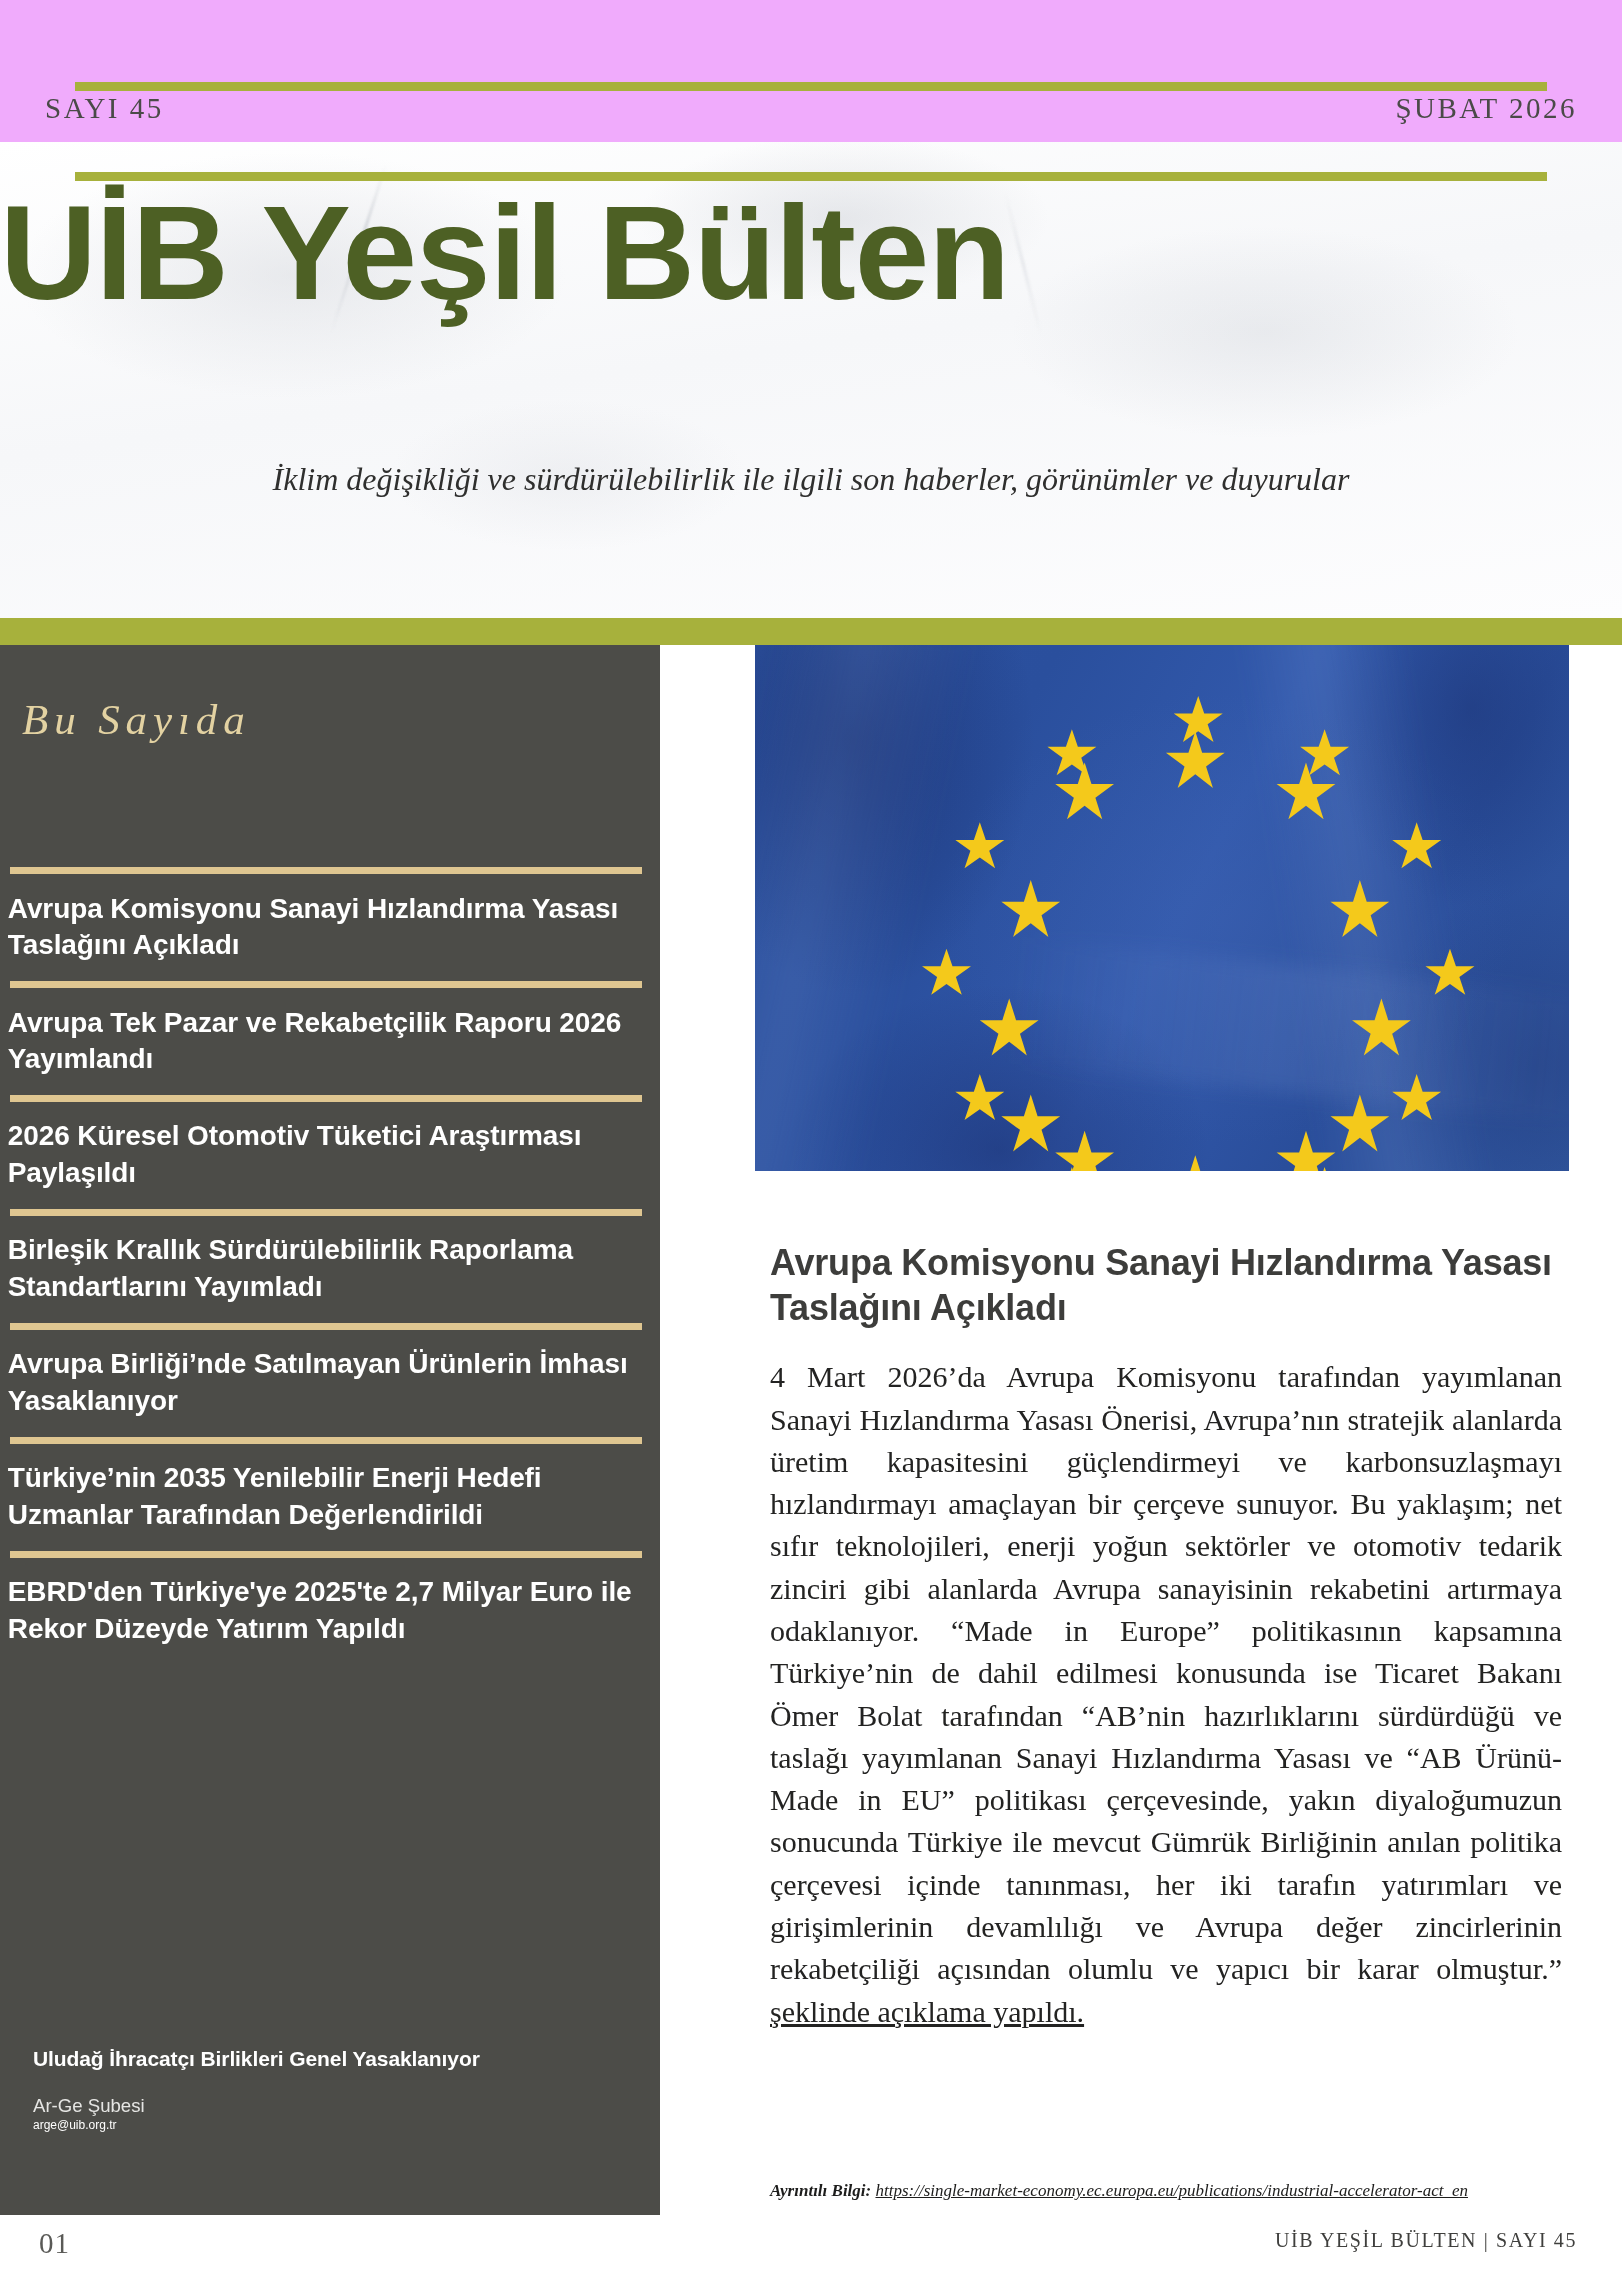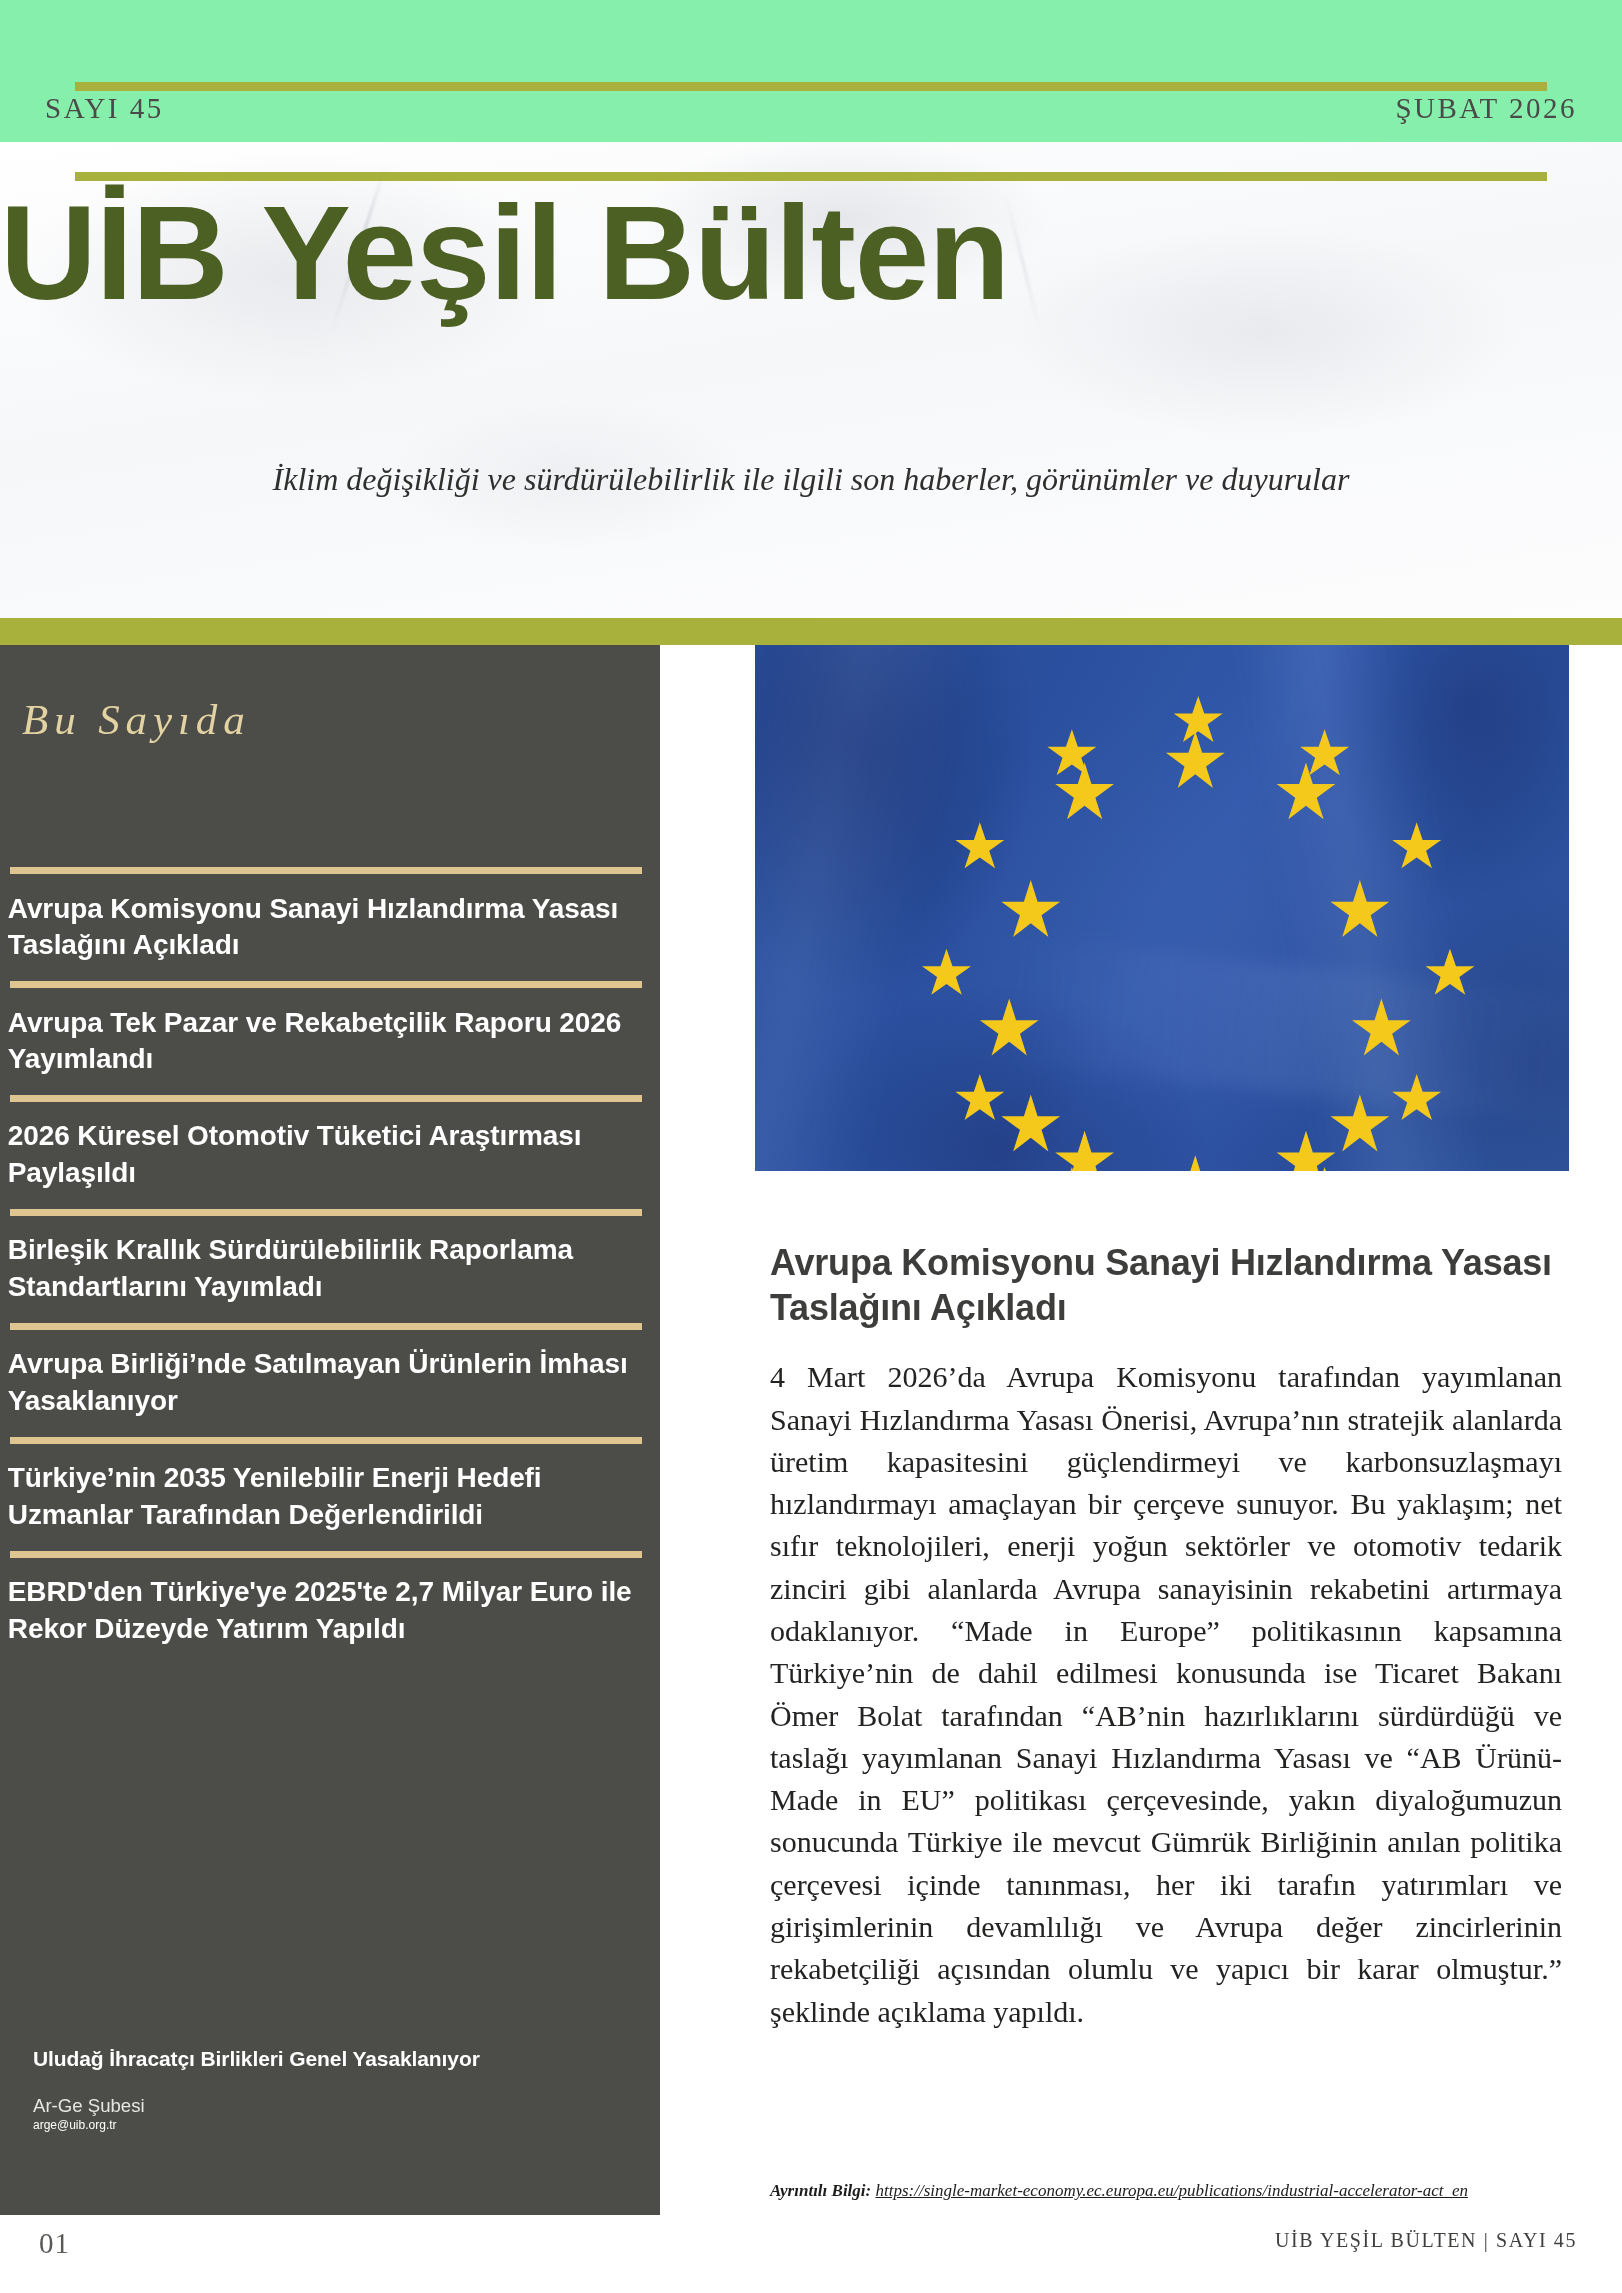--- a/index.html
+++ b/index.html
@@ -14,21 +14,21 @@
     overflow: hidden;
     font-family: "Liberation Sans", sans-serif;
   }
 
   
   .masthead-zone {
     position: absolute;
     left: 0; top: 0;
     width: 1622px;
     height: 618px;
-    background: #86efac;
+    background: #f0abfc;
   }
   .marble {
     position: absolute;
     left: 0; top: 142px;
     width: 1622px; height: 476px;
     background:
       radial-gradient(ellipse 392px 176px at 18% 28%, rgba(205,208,214,0.40), rgba(255,255,255,0) 70%),
       radial-gradient(ellipse 294px 118px at 52% 16%, rgba(190,194,202,0.34), rgba(255,255,255,0) 70%),
       radial-gradient(ellipse 353px 147px at 78% 40%, rgba(198,202,209,0.30), rgba(255,255,255,0) 72%),
       radial-gradient(ellipse 255px 108px at 35% 70%, rgba(210,213,219,0.26), rgba(255,255,255,0) 70%),
@@ -210,20 +210,21 @@
   }
   .article-body {
     margin-top: 25.5px;
     font-family: "Liberation Serif", serif;
     font-size: 30px;
     line-height: 1.41;
     color: #232322;
     text-align: justify;
   }
   .article-body .ul-link {
+    text-decoration: underline;
   }
   .source-line {
     position: absolute;
     left: 770px; top: 2181px;
     width: 804px;
     font-family: "Liberation Serif", serif;
     font-style: italic;
     font-weight: bold;
     font-size: 17px;
     color: #1d1d1c;

